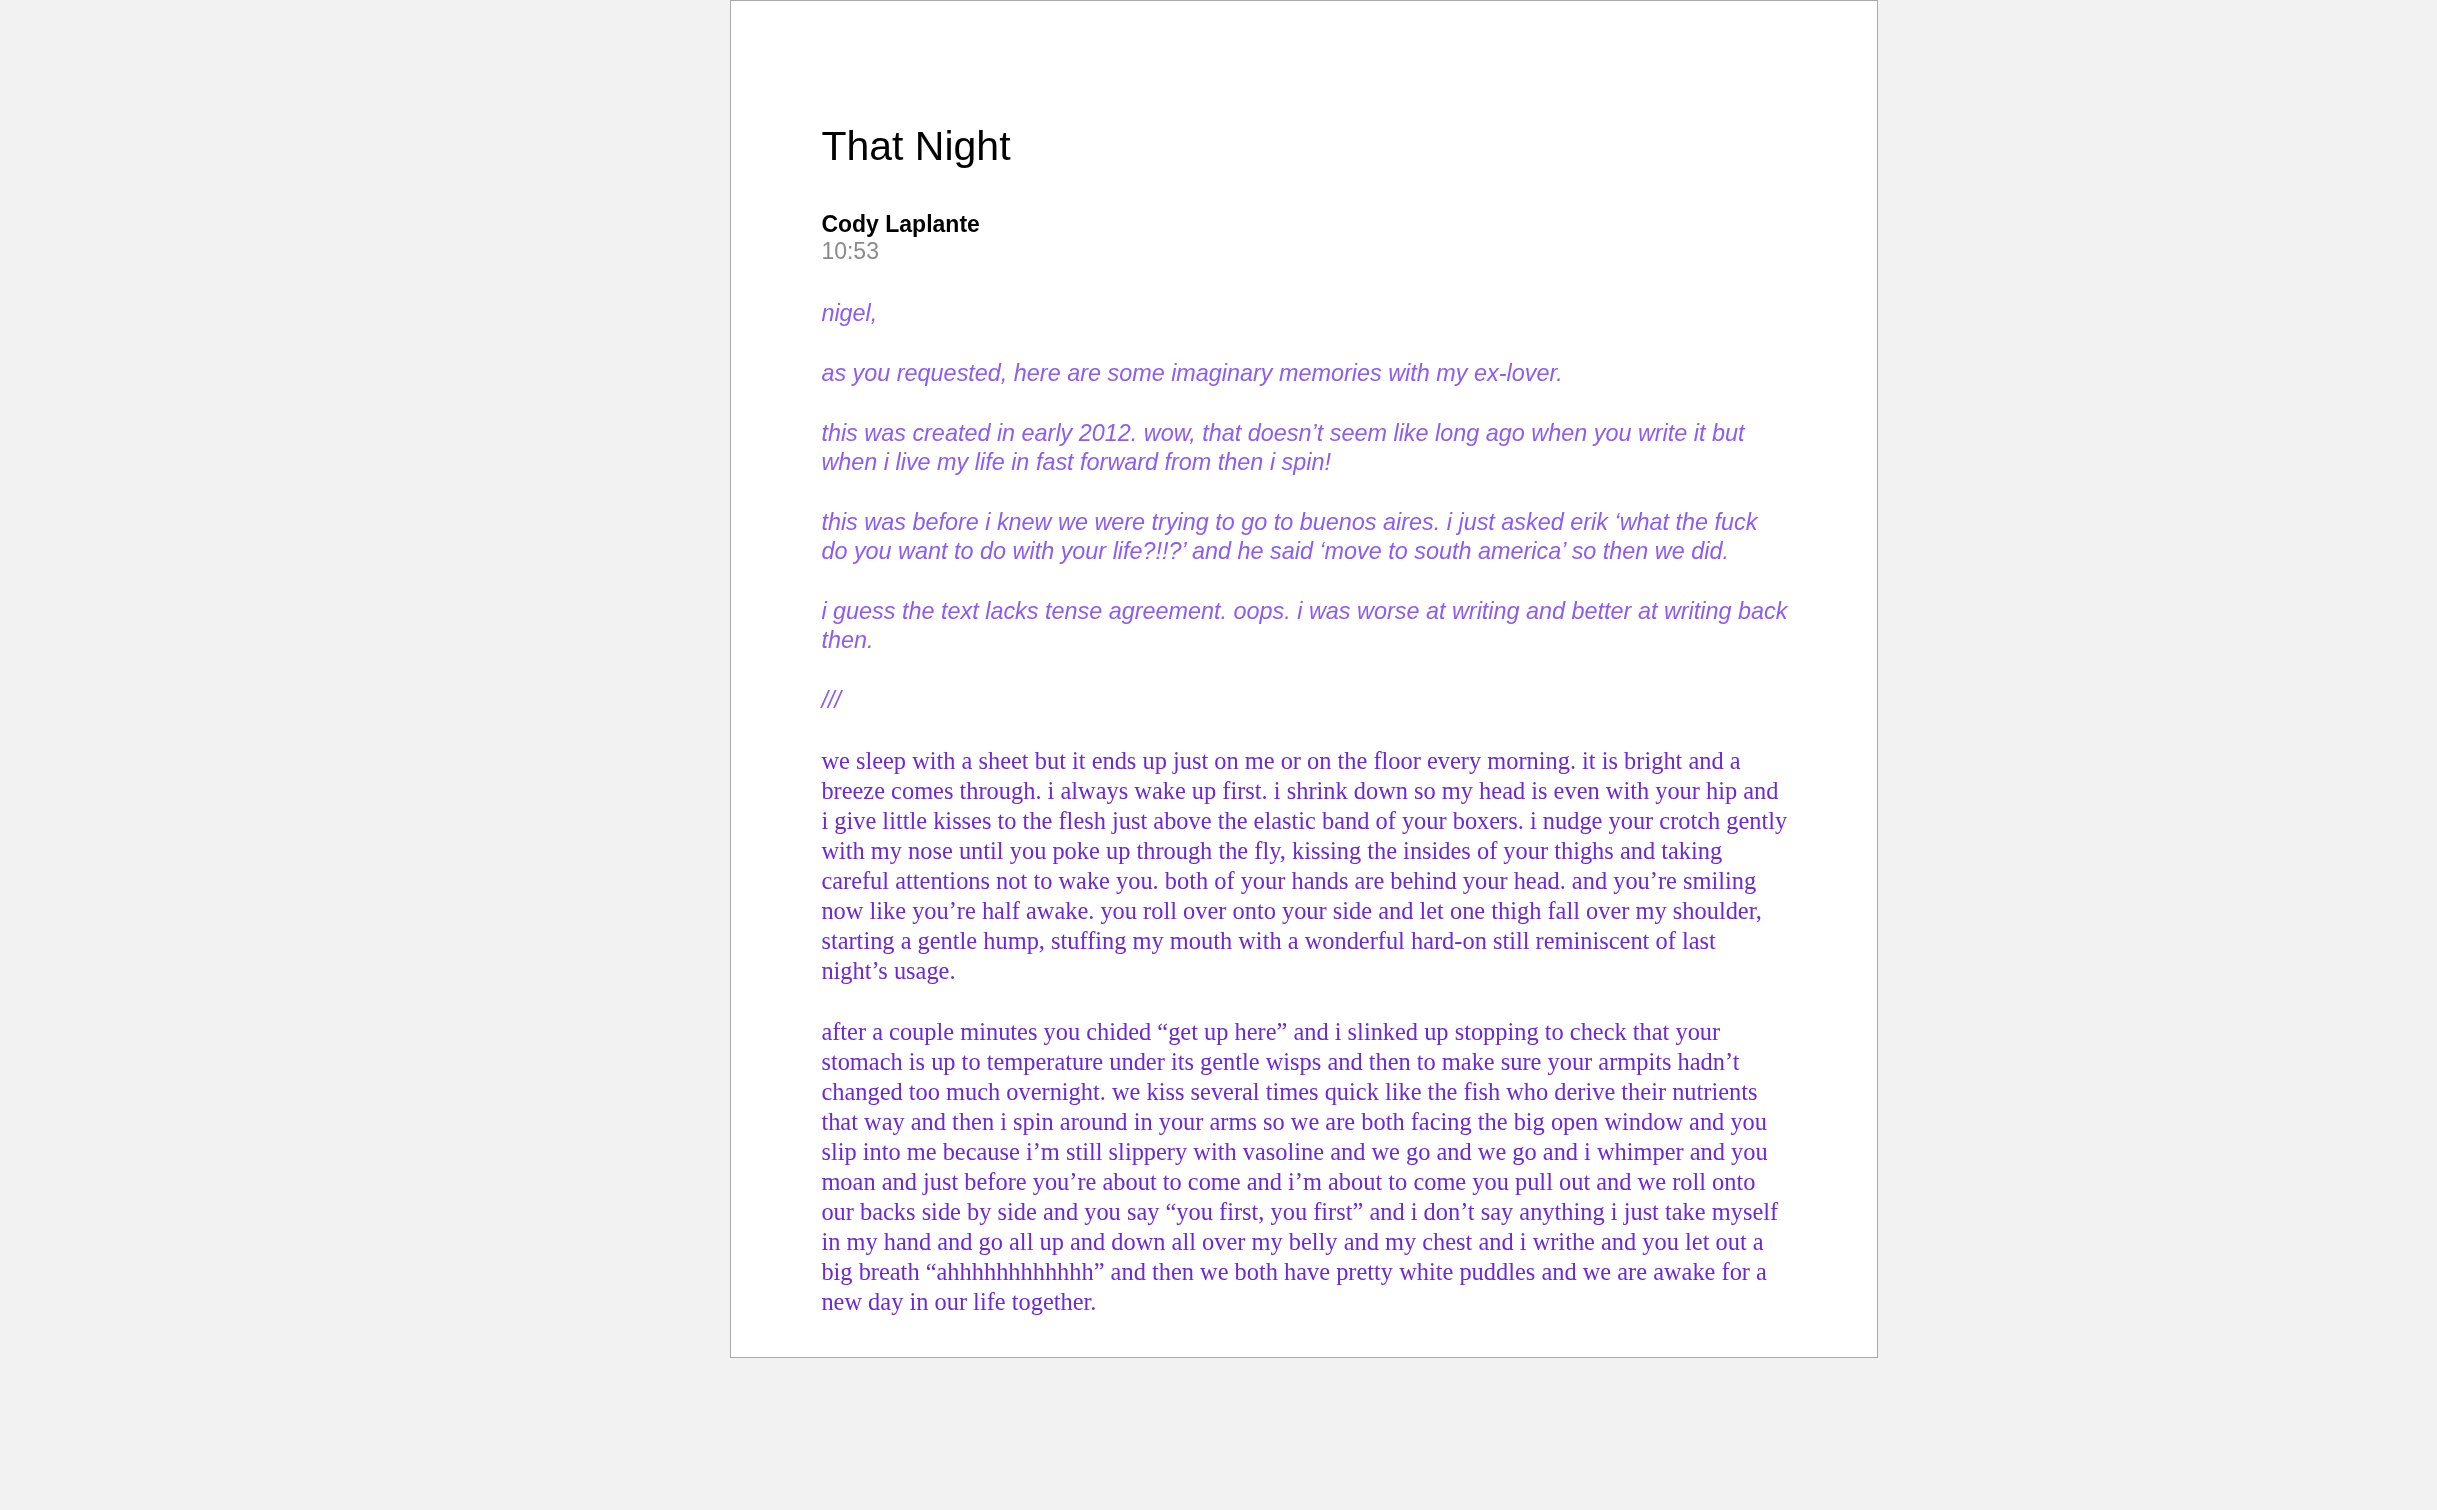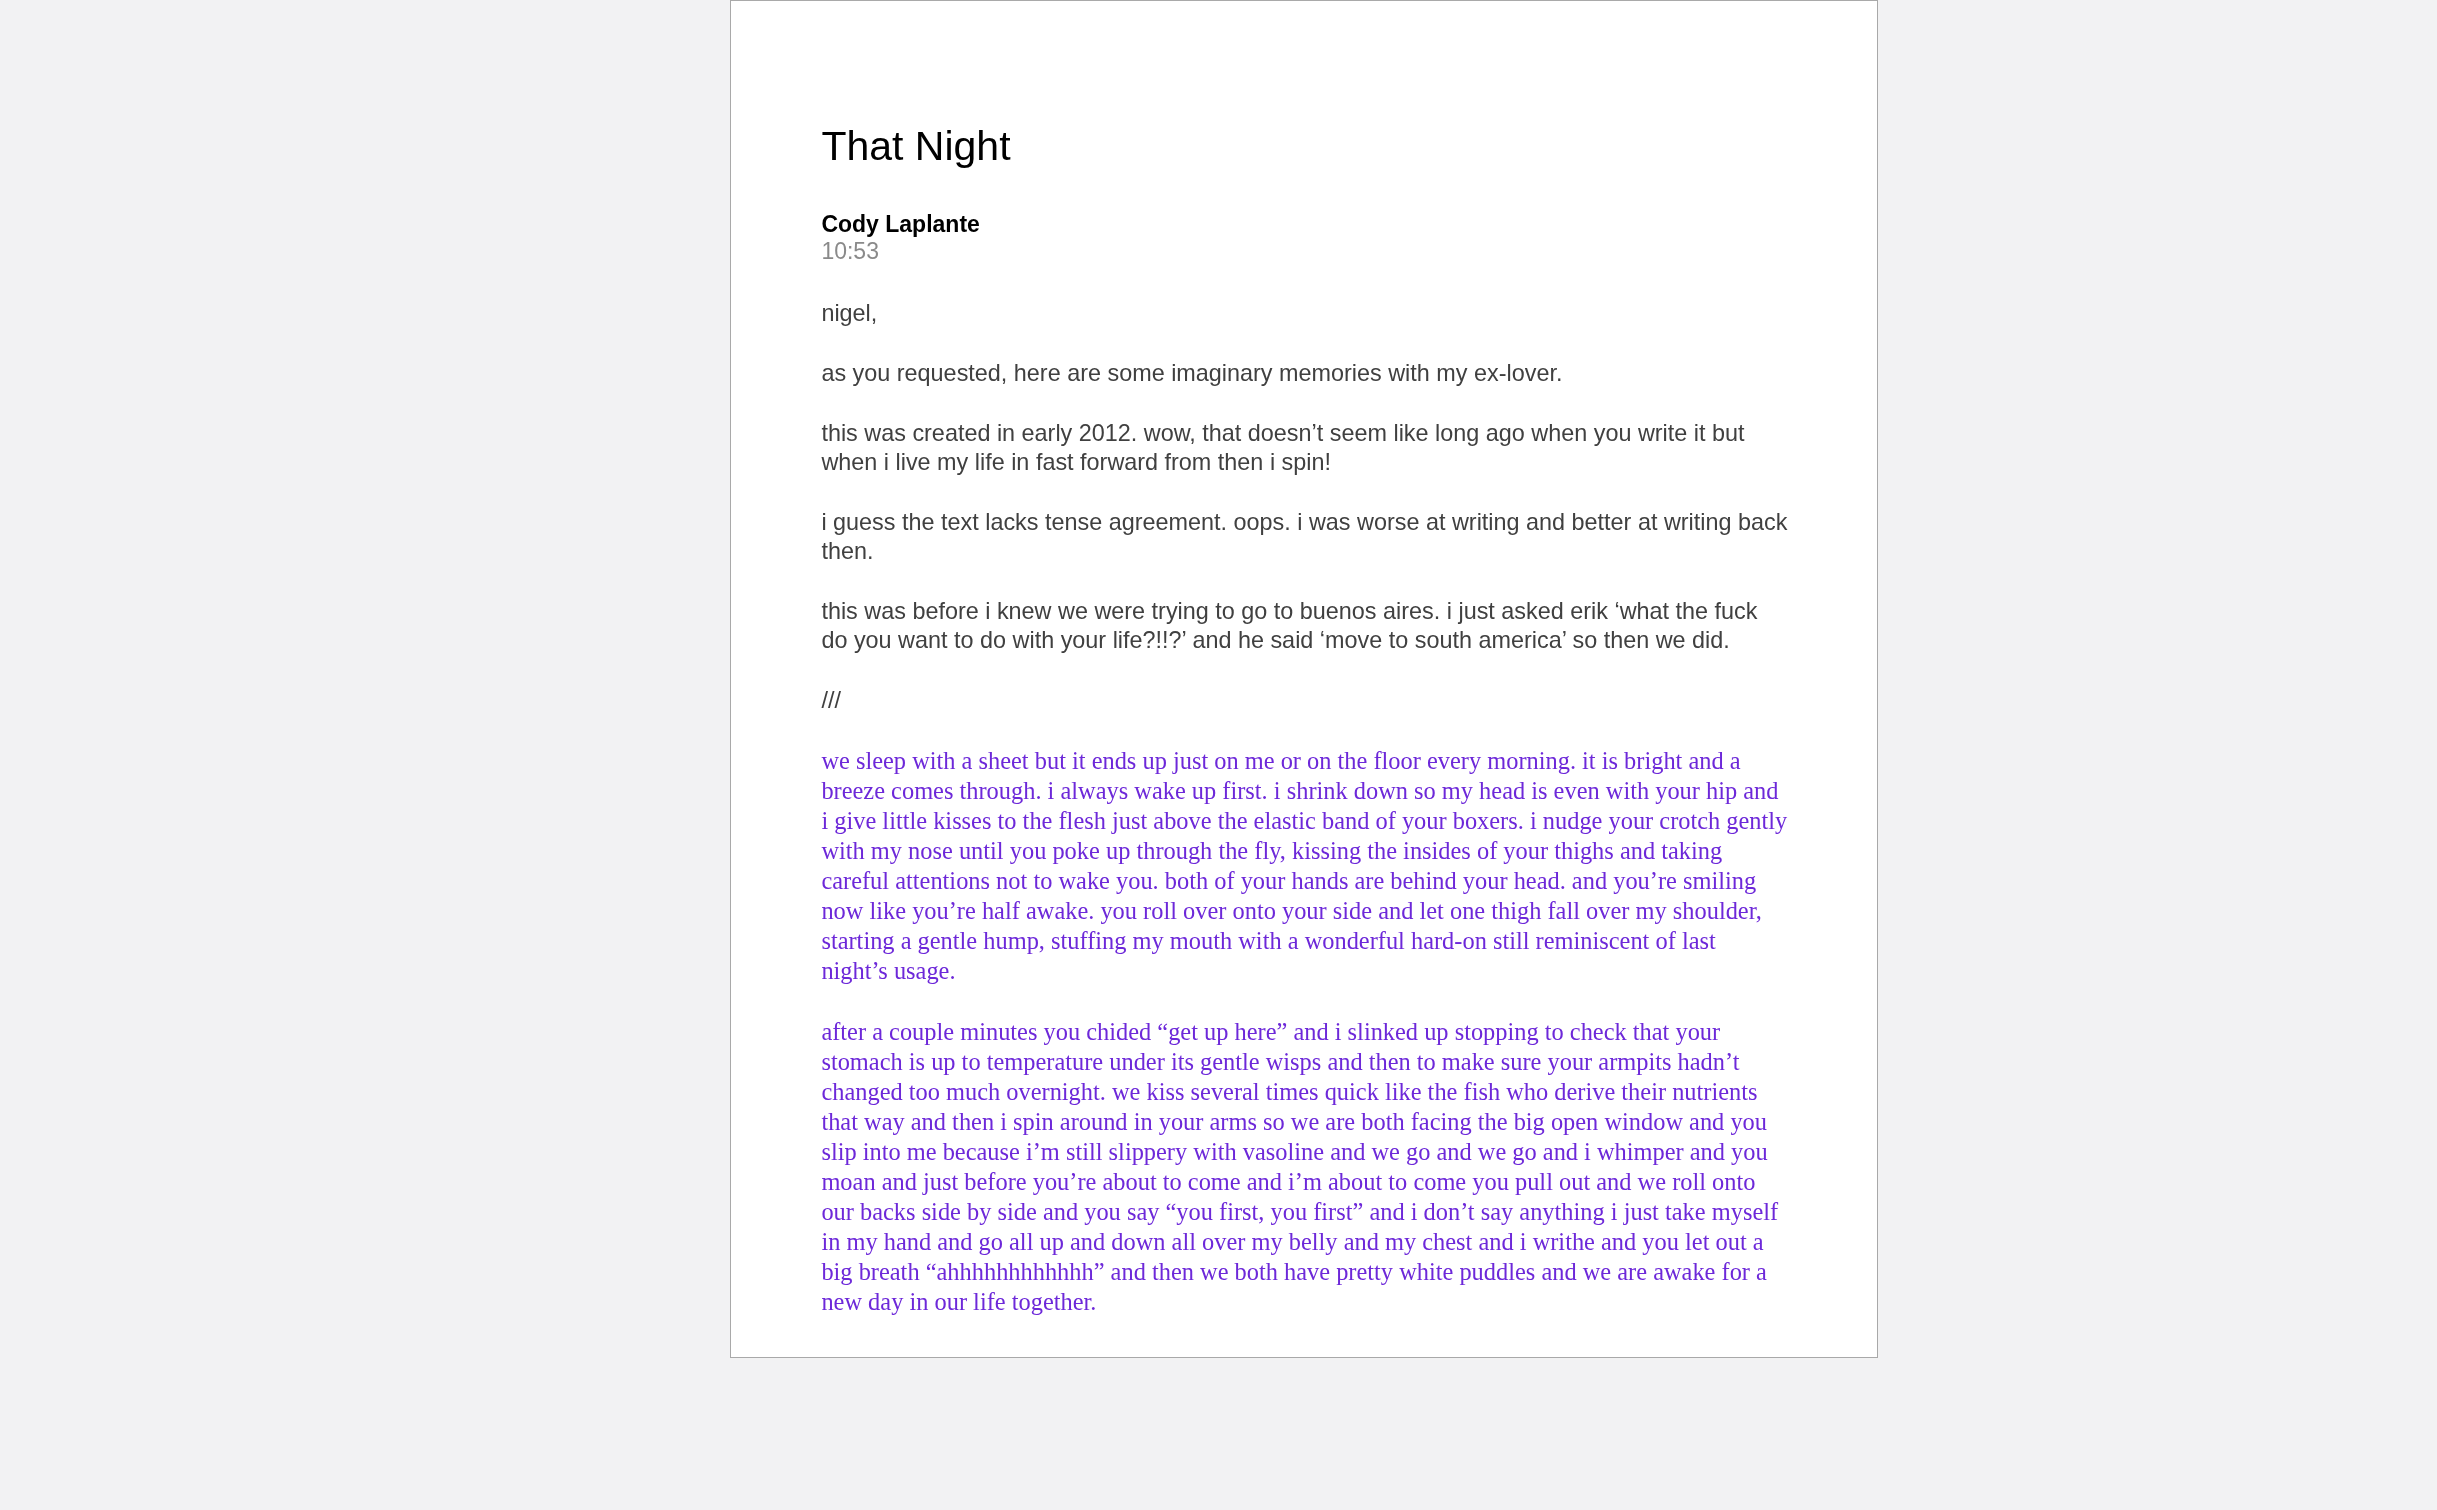--- a/index.html
+++ b/index.html
@@ -49,22 +49,23 @@
   }
   .time {
     font-size: 23px;
     font-weight: 400;
     color: #8a8a8a;
   }
   .intro p, p.divider {
     margin: 0 0 31px 0;
     font-size: 23.4px;
     line-height: 29px;
-    color: #404040;
+    color: #8b5cf6;
     font-family: "Liberation Sans", sans-serif;
+    font-style: italic;
   }
   .story p {
     margin: 0 0 31px 0;
     font-size: 24.4px;
     line-height: 30px;
     color: #6d28d9;
     font-family: "Liberation Serif", serif;
   }
   .story p:last-child {
     margin-bottom: 12px;
@@ -80,22 +81,22 @@
 
     <header class="meta">
       <span class="sender">Cody Laplante</span>
       <span class="time">10:53</span>
     </header>
 
     <section class="intro">
         <p>nigel,</p>
         <p>as you requested, here are some imaginary memories with my ex-lover.</p>
         <p>this was created in early 2012. wow, that doesn’t seem like long ago when you write it but when i live my life in fast forward from then i spin!</p>
+        <p>this was before i knew we were trying to go to buenos aires. i just asked erik ‘what the fuck do you want to do with your life?!!?’ and he said ‘move to south america’ so then we did.</p>
         <p>i guess the text lacks tense agreement. oops. i was worse at writing and better at writing back then.</p>
-        <p>this was before i knew we were trying to go to buenos aires. i just asked erik ‘what the fuck do you want to do with your life?!!?’ and he said ‘move to south america’ so then we did.</p>
       </section>
 
     <p class="divider">///</p>
 
     <section class="story">
         <p>we sleep with a sheet but it ends up just on me or on the floor every morning. it is bright and a breeze comes through. i always wake up first. i shrink down so my head is even with your hip and i give little kisses to the flesh just above the elastic band of your boxers. i nudge your crotch gently with my nose until you poke up through the fly, kissing the insides of your thighs and taking careful attentions not to wake you. both of your hands are behind your head. and you’re smiling now like you’re half awake. you roll over onto your side and let one thigh fall over my shoulder, starting a gentle hump, stuffing my mouth with a wonderful hard-on still reminiscent of last night’s usage.</p>
         <p>after a couple minutes you chided “get up here” and i slinked up stopping to check that your stomach is up to temperature under its gentle wisps and then to make sure your armpits hadn’t changed too much overnight. we kiss several times quick like the fish who derive their nutrients that way and then i spin around in your arms so we are both facing the big open window and you slip into me because i’m still slippery with vasoline and we go and we go and i whimper and you moan and just before you’re about to come and i’m about to come you pull out and we roll onto our backs side by side and you say “you first, you first” and i don’t say anything i just take myself in my hand and go all up and down all over my belly and my chest and i writhe and you let out a big breath “ahhhhhhhhhhhh” and then we both have pretty white puddles and we are awake for a new day in our life together.</p>
       </section>
 
   </article>

